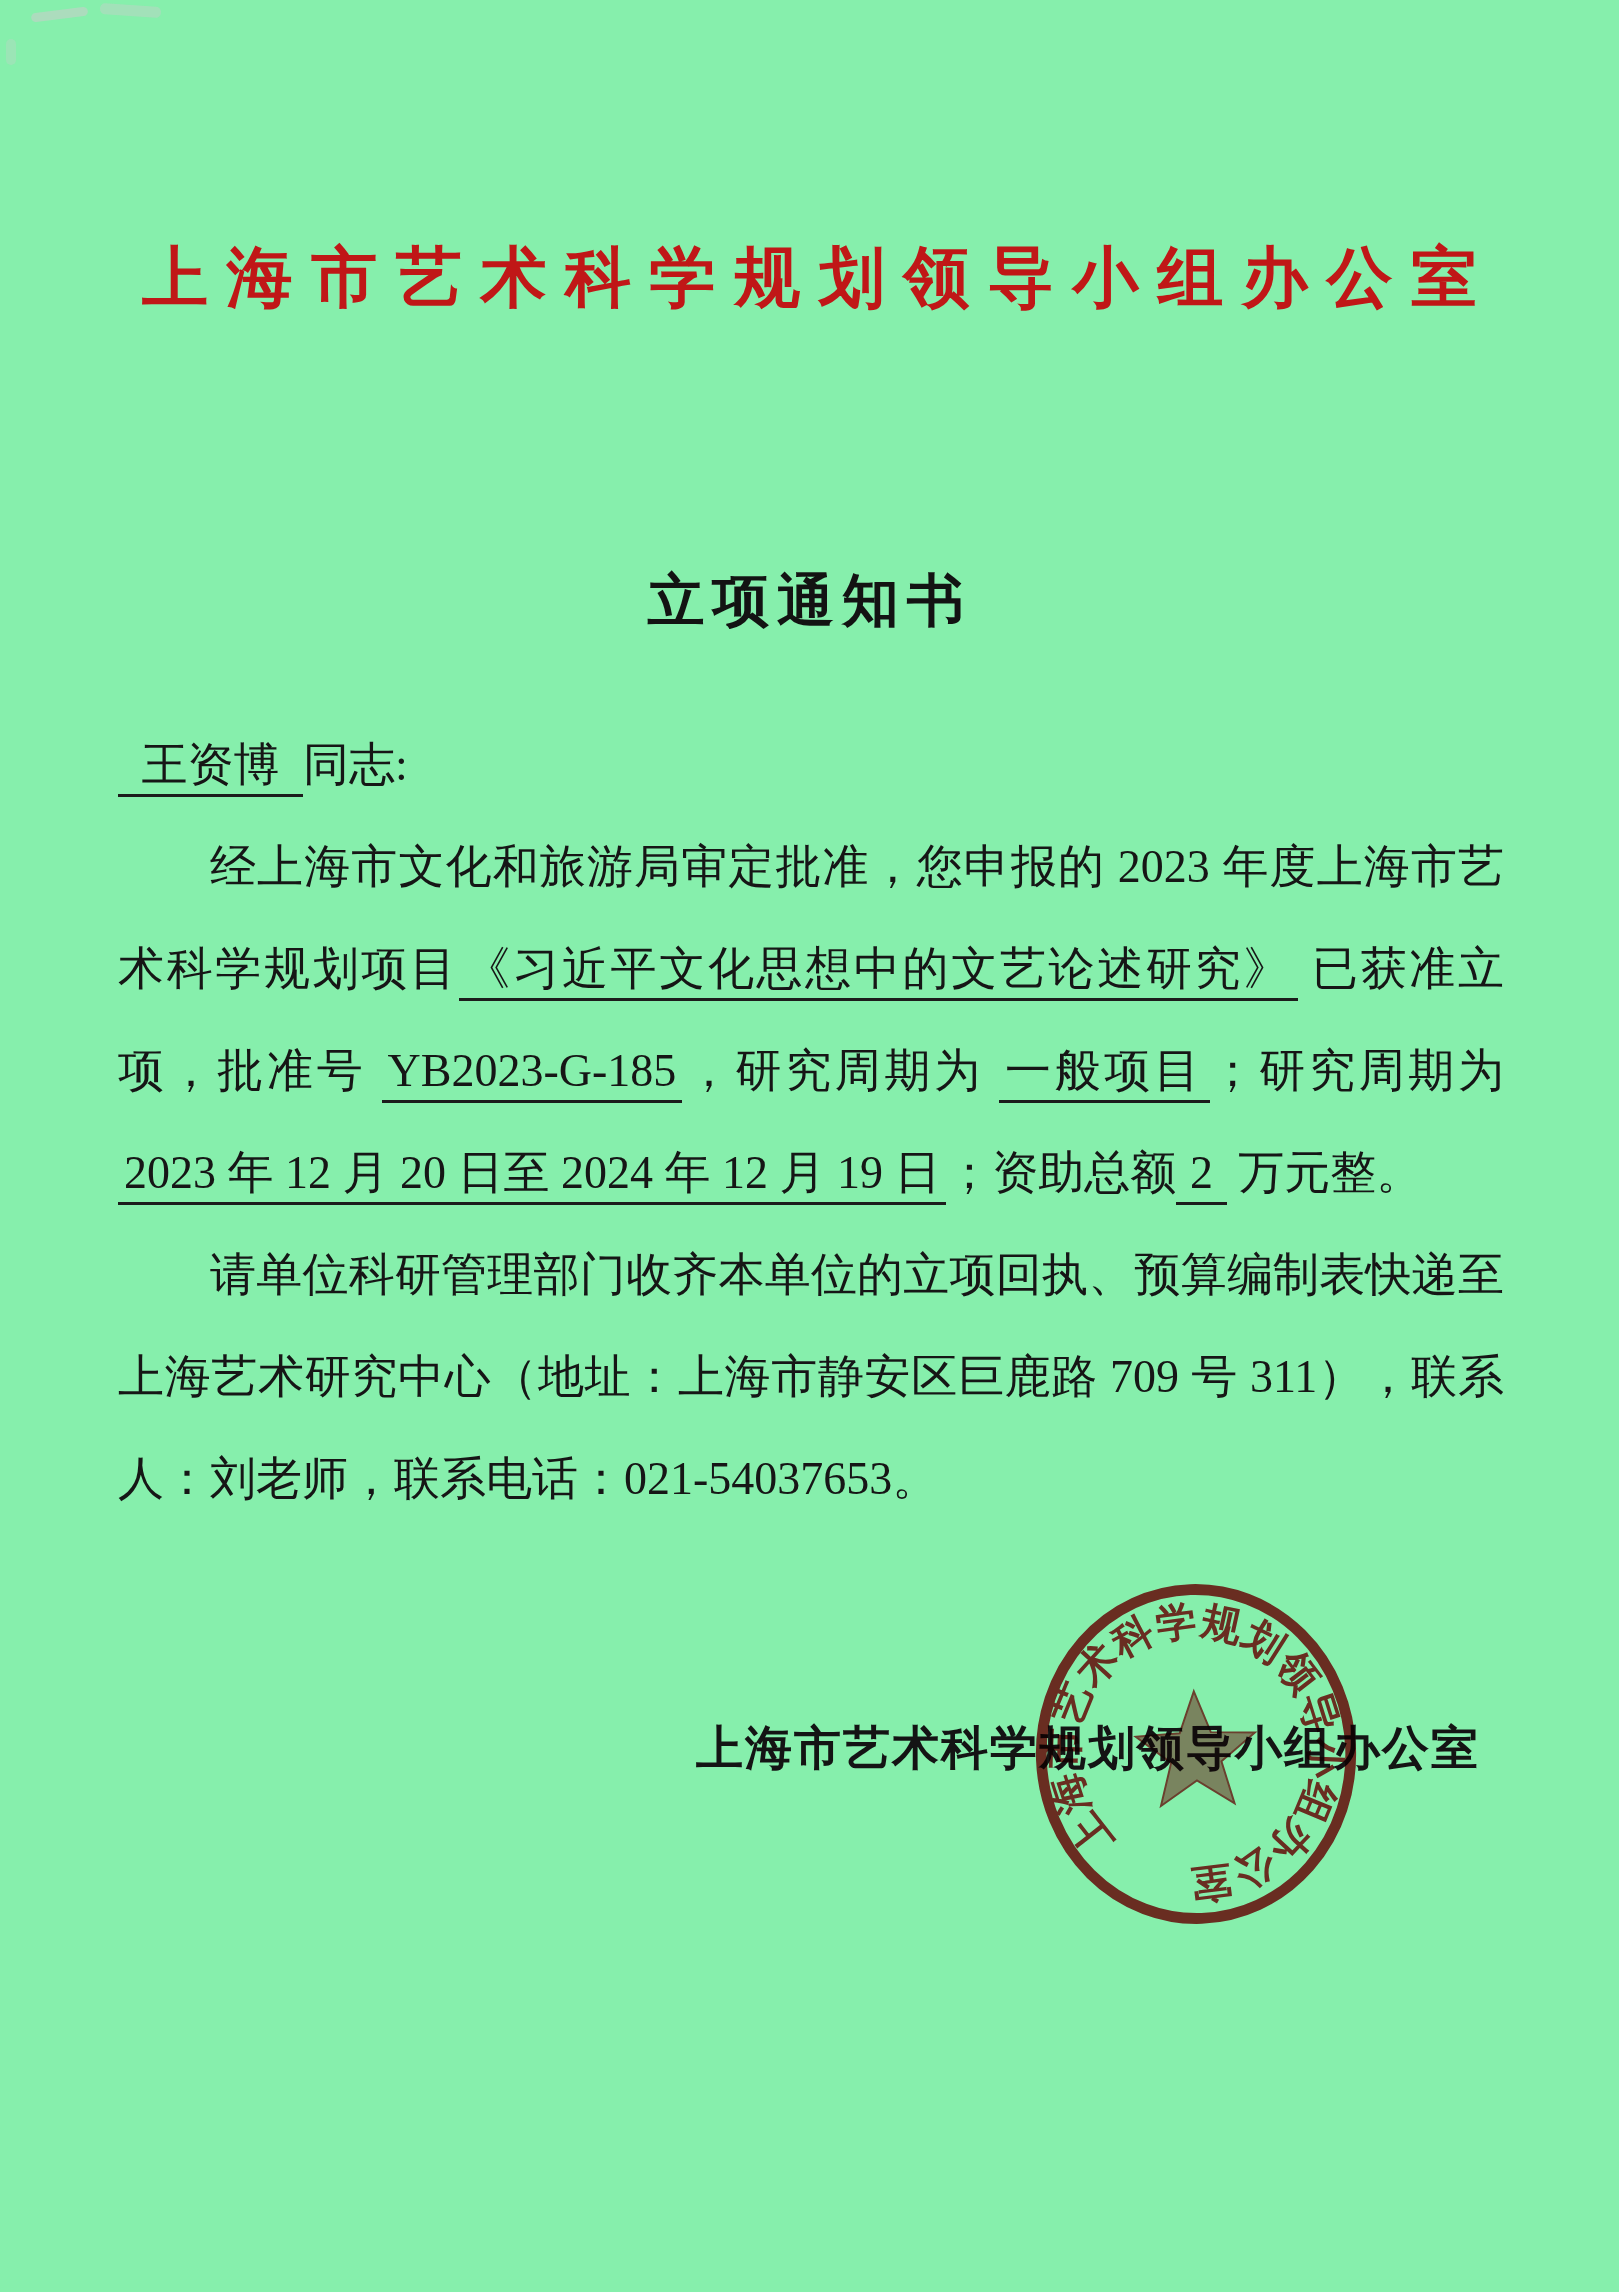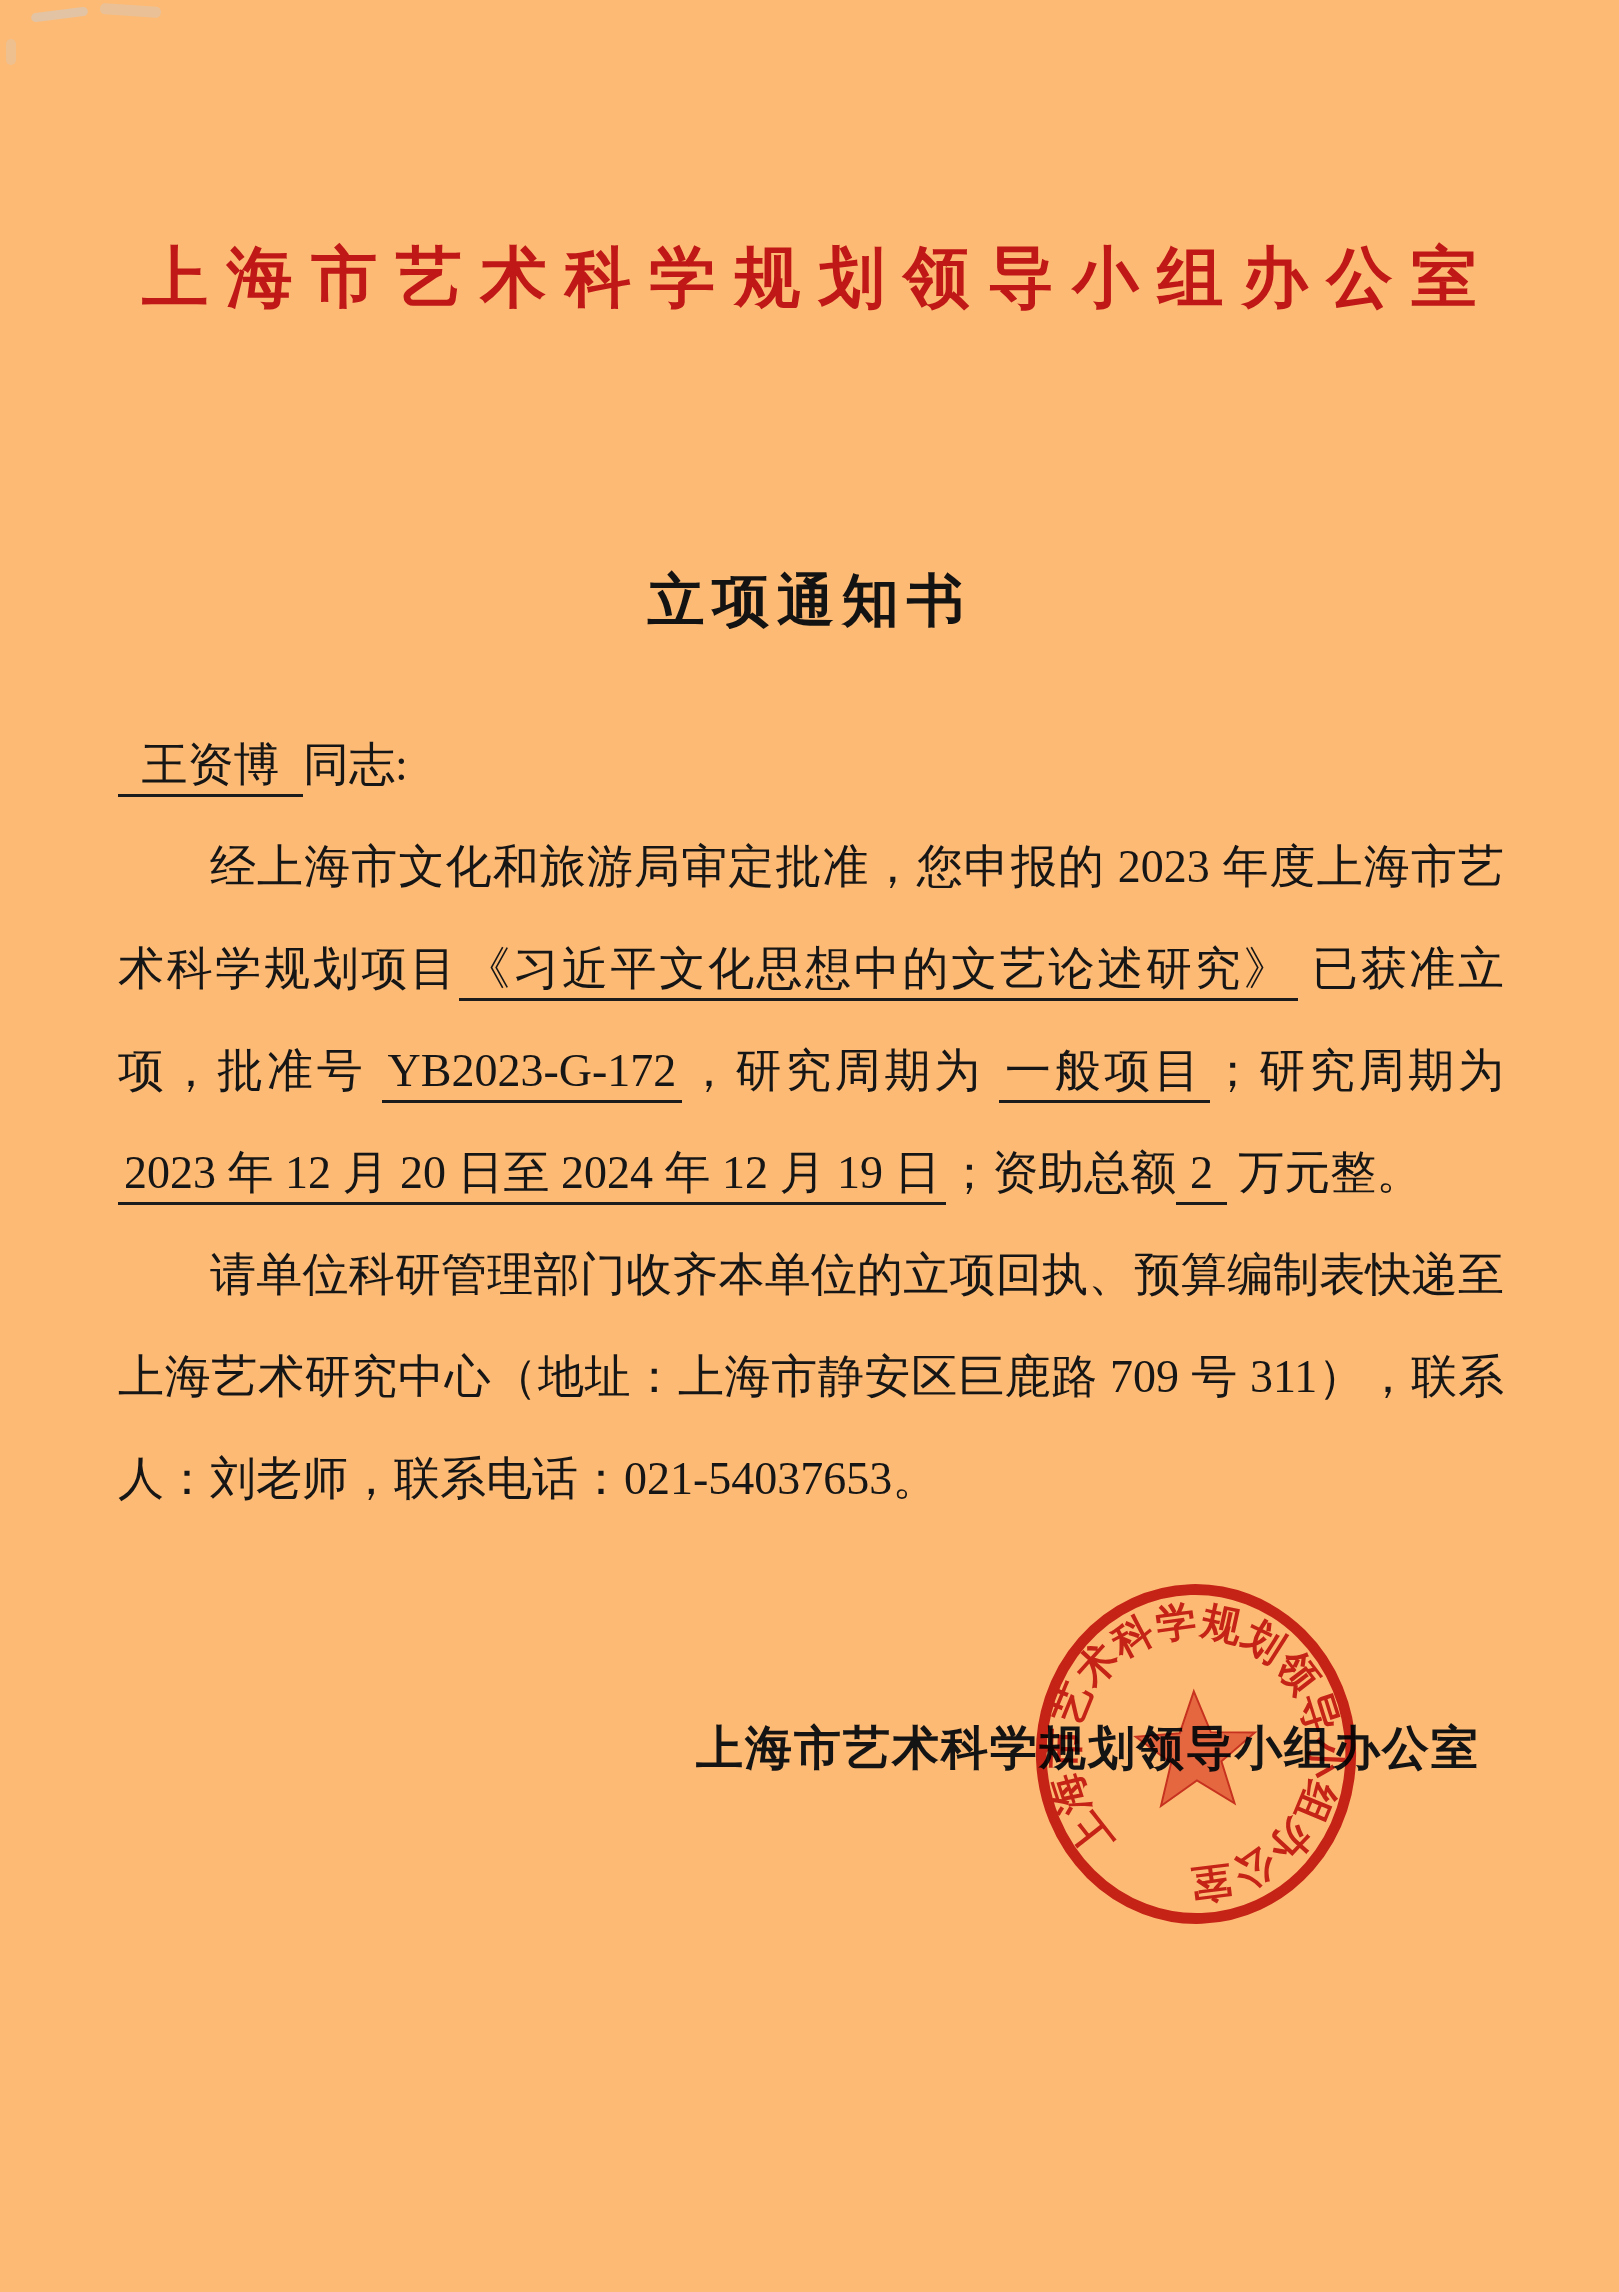--- a/index.html
+++ b/index.html
@@ -3,21 +3,21 @@
 <meta charset="utf-8">
 <style>
   * { box-sizing: border-box; }
   html, body { margin: 0; padding: 0; background: #ffffff; }
 
   .page {
     position: relative;
     width: 1619px;
     height: 2293px;
     margin: 0 auto;
-    background: #fdba74;
+    background: #86efac;
     font-family: "Liberation Serif", serif;
     color: #141414;
     overflow: hidden;
   }
 
   
   .scan-mark { position: absolute; background: #cccccc; opacity: .55; border-radius: 4.9px; }
   .scan-mark.m1 { left: 31px; top: 9.8px; width: 57px; height: 8.8px; transform: rotate(-7deg); }
   .scan-mark.m2 { left: 100px; top: 4.9px; width: 61px; height: 10.8px; transform: rotate(4deg); opacity: .4; }
   .scan-mark.m3 { left: 5.9px; top: 39px; width: 9.8px; height: 25.5px; opacity: .3; }
@@ -122,21 +122,21 @@
   <div class="scan-mark m2"></div>
   <div class="scan-mark m3"></div>
 
   <h1 class="org-header">上海市艺术科学规划领导小组办公室</h1>
 
   <h2 class="doc-subtitle">立项通知书</h2>
 
   <div class="body-text">
     <p class="salutation"><span class="u name-u">王资博</span><span>同志:</span></p>
 
-    <p class="para indent"><span>经上海市文化和旅游局审定批准，您申报的 2023 年度上海市艺术科学规划项目</span><span class="u">《习近平文化思想中的文艺论述研究》</span><span> 已获准立项，批准号 </span><span class="u">YB2023-G-172</span><span>，研究周期为 </span><span class="u">一般项目</span><span>；研究周期为 </span><span class="u">2023 年 12 月 20 日至 2024 年 12 月 19 日</span><span>；资助总额</span><span class="u amount-u">2</span><span> 万元整。</span></p>
+    <p class="para indent"><span>经上海市文化和旅游局审定批准，您申报的 2023 年度上海市艺术科学规划项目</span><span class="u">《习近平文化思想中的文艺论述研究》</span><span> 已获准立项，批准号 </span><span class="u">YB2023-G-185</span><span>，研究周期为 </span><span class="u">一般项目</span><span>；研究周期为 </span><span class="u">2023 年 12 月 20 日至 2024 年 12 月 19 日</span><span>；资助总额</span><span class="u amount-u">2</span><span> 万元整。</span></p>
 
     <p class="para indent">请单位科研管理部门收齐本单位的立项回执、预算编制表快递至上海艺术研究中心（地址：上海市静安区巨鹿路 709 号 311），联系人：刘老师，联系电话：021-54037653。</p>
   </div>
 
   <div class="sig-office">上海市艺术科学规划领导小组办公室</div>
 
   <svg class="seal" viewBox="0 0 384 384" aria-hidden="true">
     <ellipse cx="192" cy="192" rx="158" ry="168" fill="none" stroke="#c32020" stroke-width="11"></ellipse>
     <polygon points="192,128 207.9,170.2 252.9,172.2 217.7,200.3 229.6,243.8 192,219 154.4,243.8 166.3,200.3 131.1,172.2 176.1,170.2" fill="#dd6565" fill-opacity="0.8" stroke="#c53535" stroke-width="2"></polygon>
     <path id="sealRingPath" d="M 192 72 A 120 120 0 1 1 191.95 72.001" fill="none"></path>

